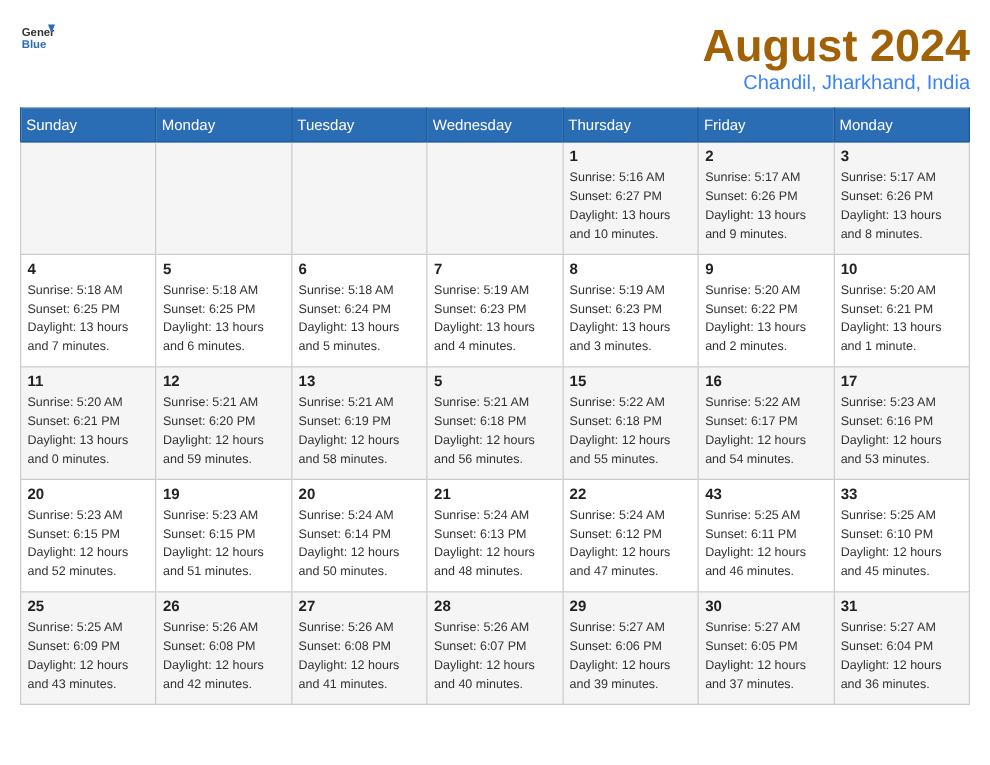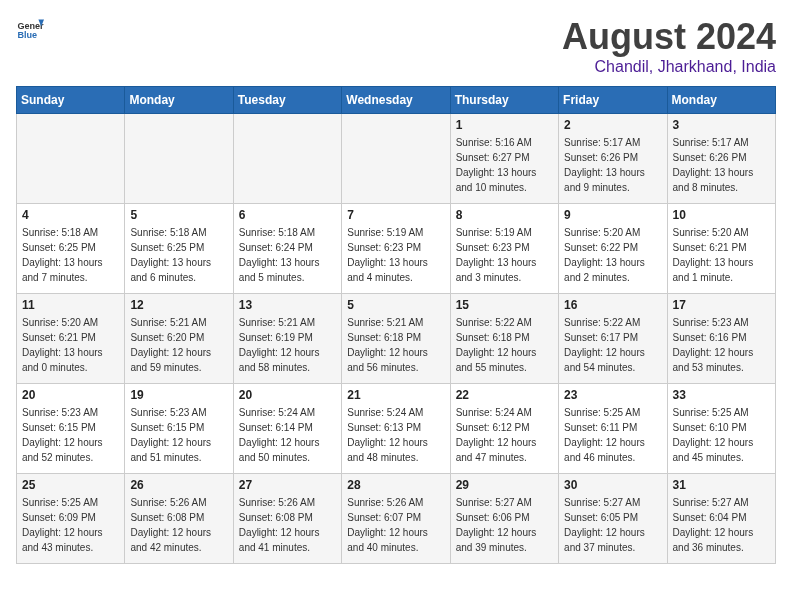--- a/index.html
+++ b/index.html
@@ -24,36 +24,36 @@
     .logo-icon {
       width: 28px;
       height: 28px;
     }
     .title-block {
       text-align: right;
     }
     .title-month {
       font-size: 36px;
       font-weight: bold;
-      color: #404040;
+      color: #a16207;
     }
     .title-location {
       font-size: 16px;
-      color: #4c1d95;
+      color: #3b82f6;
     }
     table {
       width: 100%;
       border-collapse: collapse;
       table-layout: fixed;
     }
     thead tr th {
       background-color: #2a6db5;
       color: #fff;
       font-size: 12px;
-      font-weight: bold;
+      font-weight: normal;
       padding: 6px 4px;
       text-align: left;
       border: 1px solid #1a5a9a;
     }
     tbody tr td {
       vertical-align: top;
       border: 1px solid #ccc;
       padding: 4px 5px;
       font-size: 10px;
       color: #333;
@@ -270,21 +270,21 @@
 and 48 minutes.</div>
         </td>
         <td>
           <span class="day-number">22</span>
           <div class="day-info" style="white-space: pre-line;">Sunrise: 5:24 AM
 Sunset: 6:12 PM
 Daylight: 12 hours
 and 47 minutes.</div>
         </td>
         <td>
-          <span class="day-number">23</span>
+          <span class="day-number">43</span>
           <div class="day-info" style="white-space: pre-line;">Sunrise: 5:25 AM
 Sunset: 6:11 PM
 Daylight: 12 hours
 and 46 minutes.</div>
         </td>
         <td>
           <span class="day-number">33</span>
           <div class="day-info" style="white-space: pre-line;">Sunrise: 5:25 AM
 Sunset: 6:10 PM
 Daylight: 12 hours

